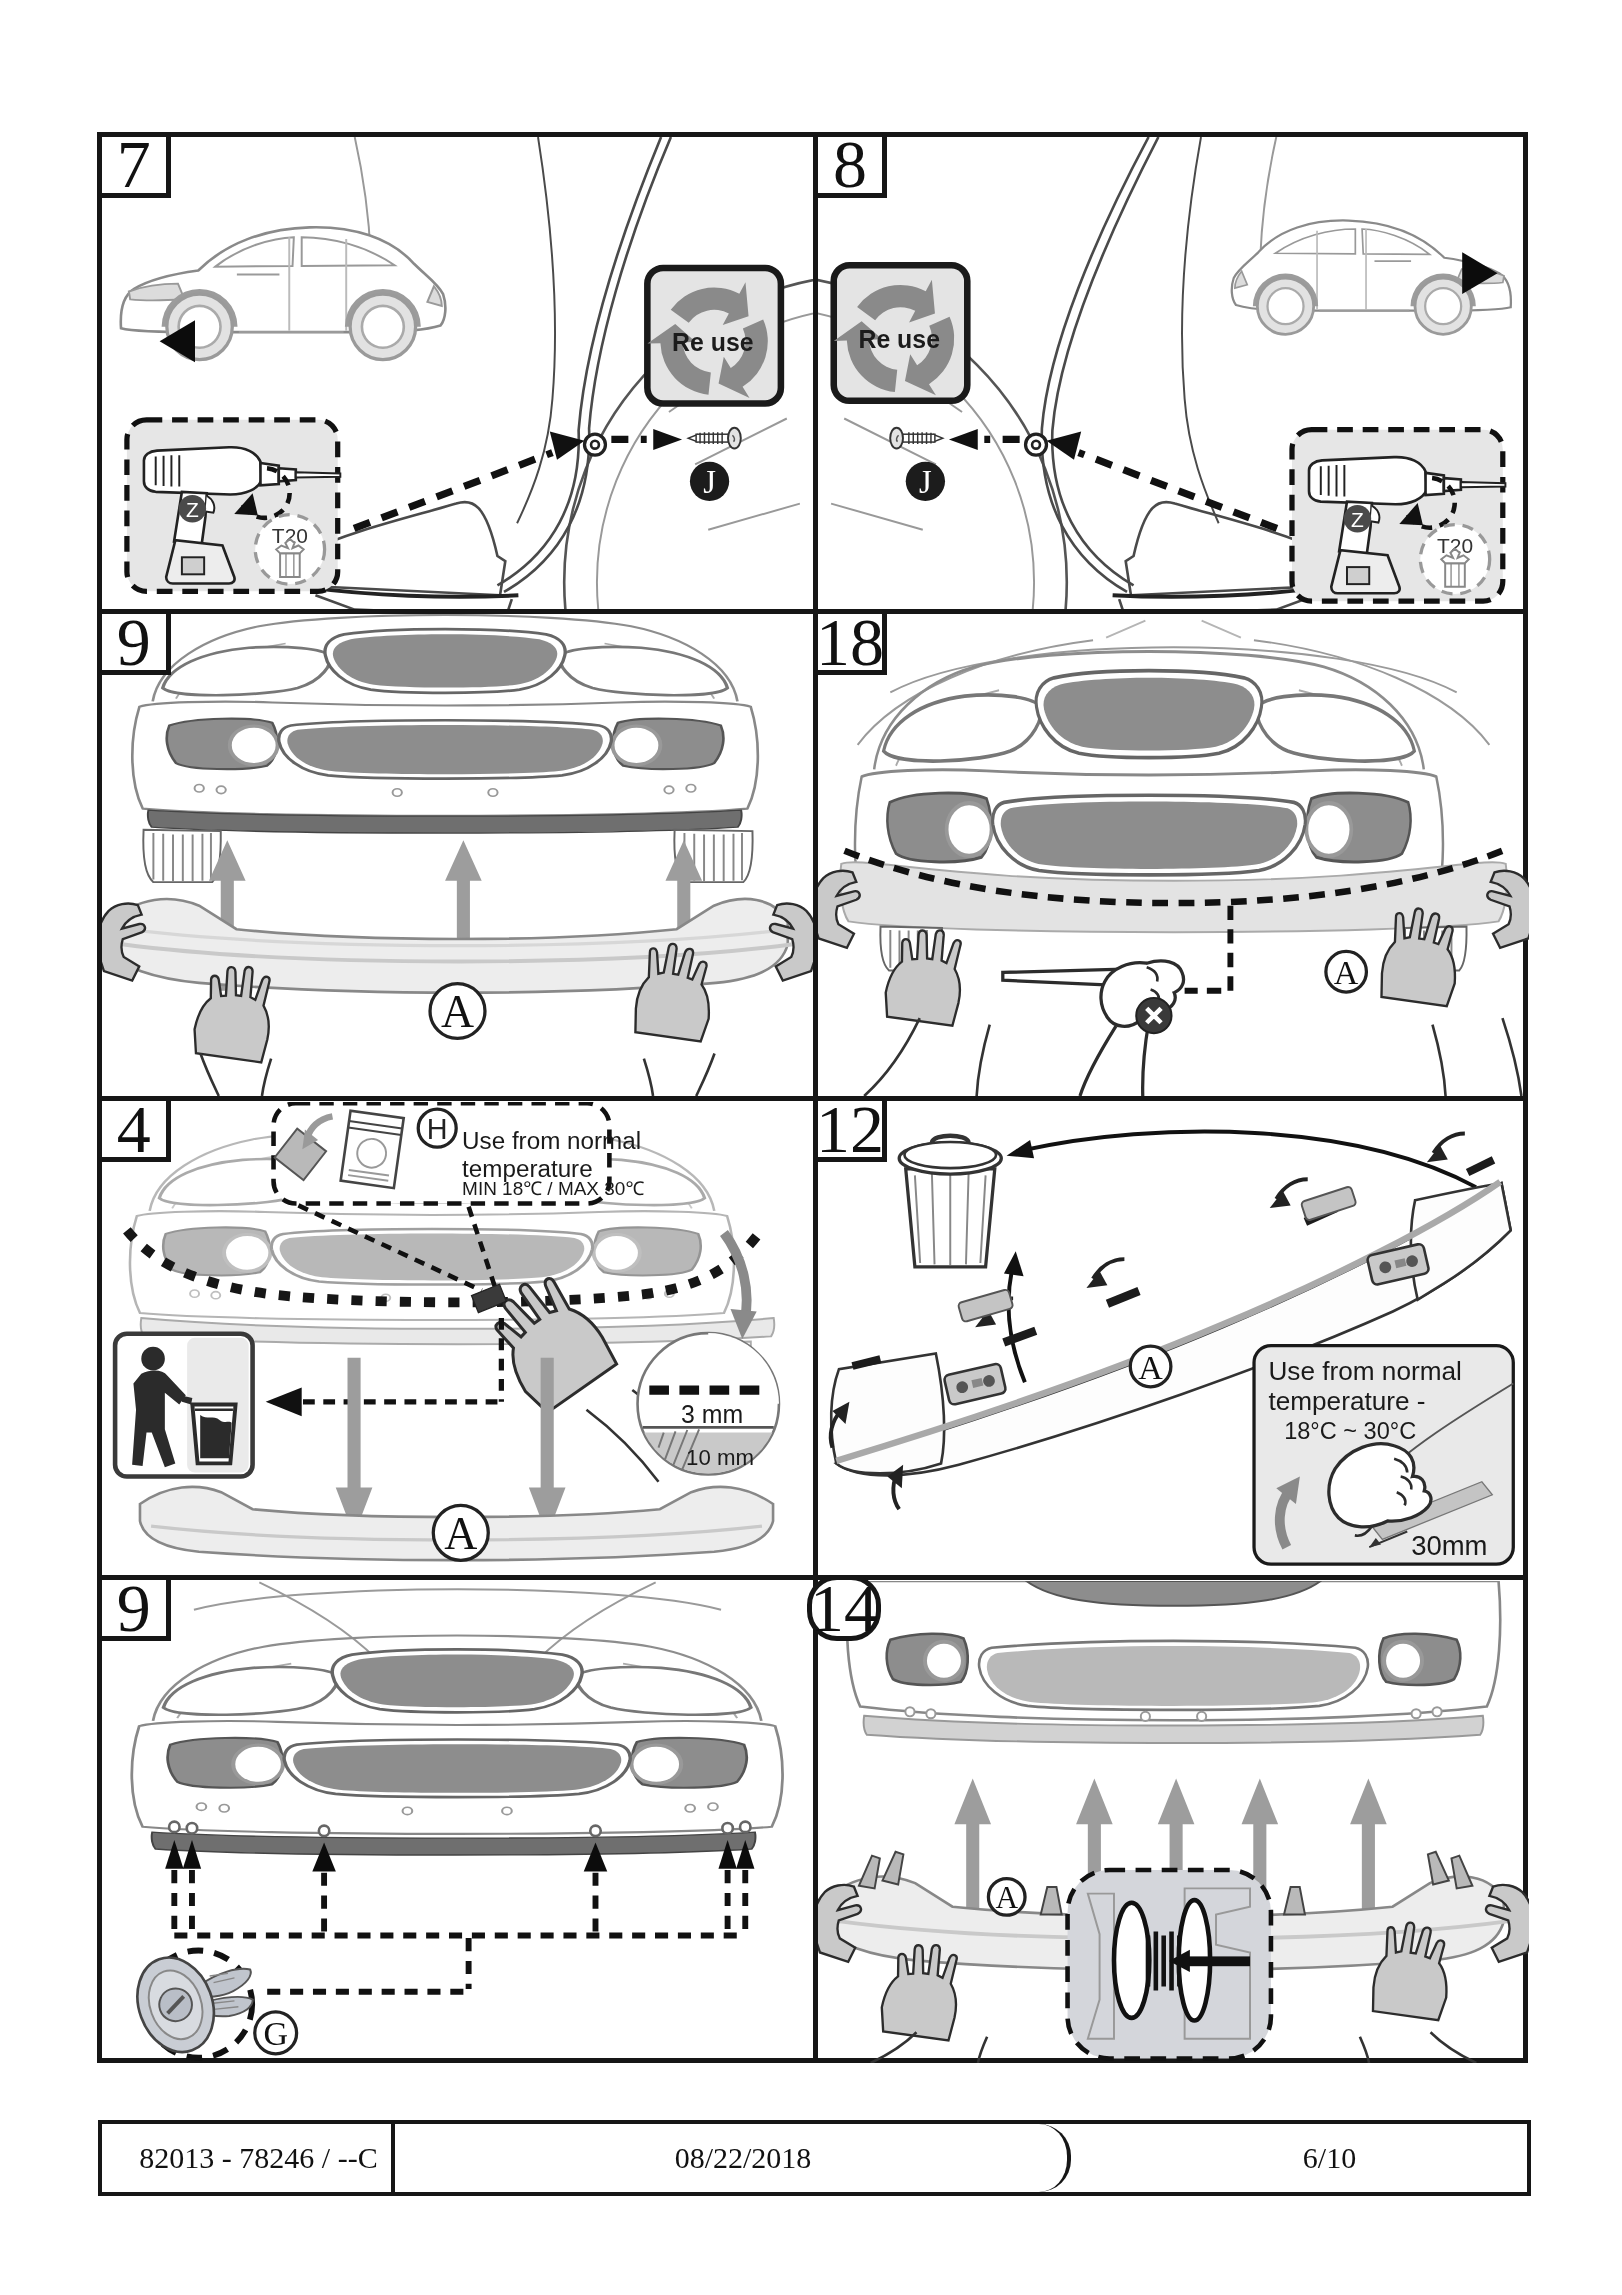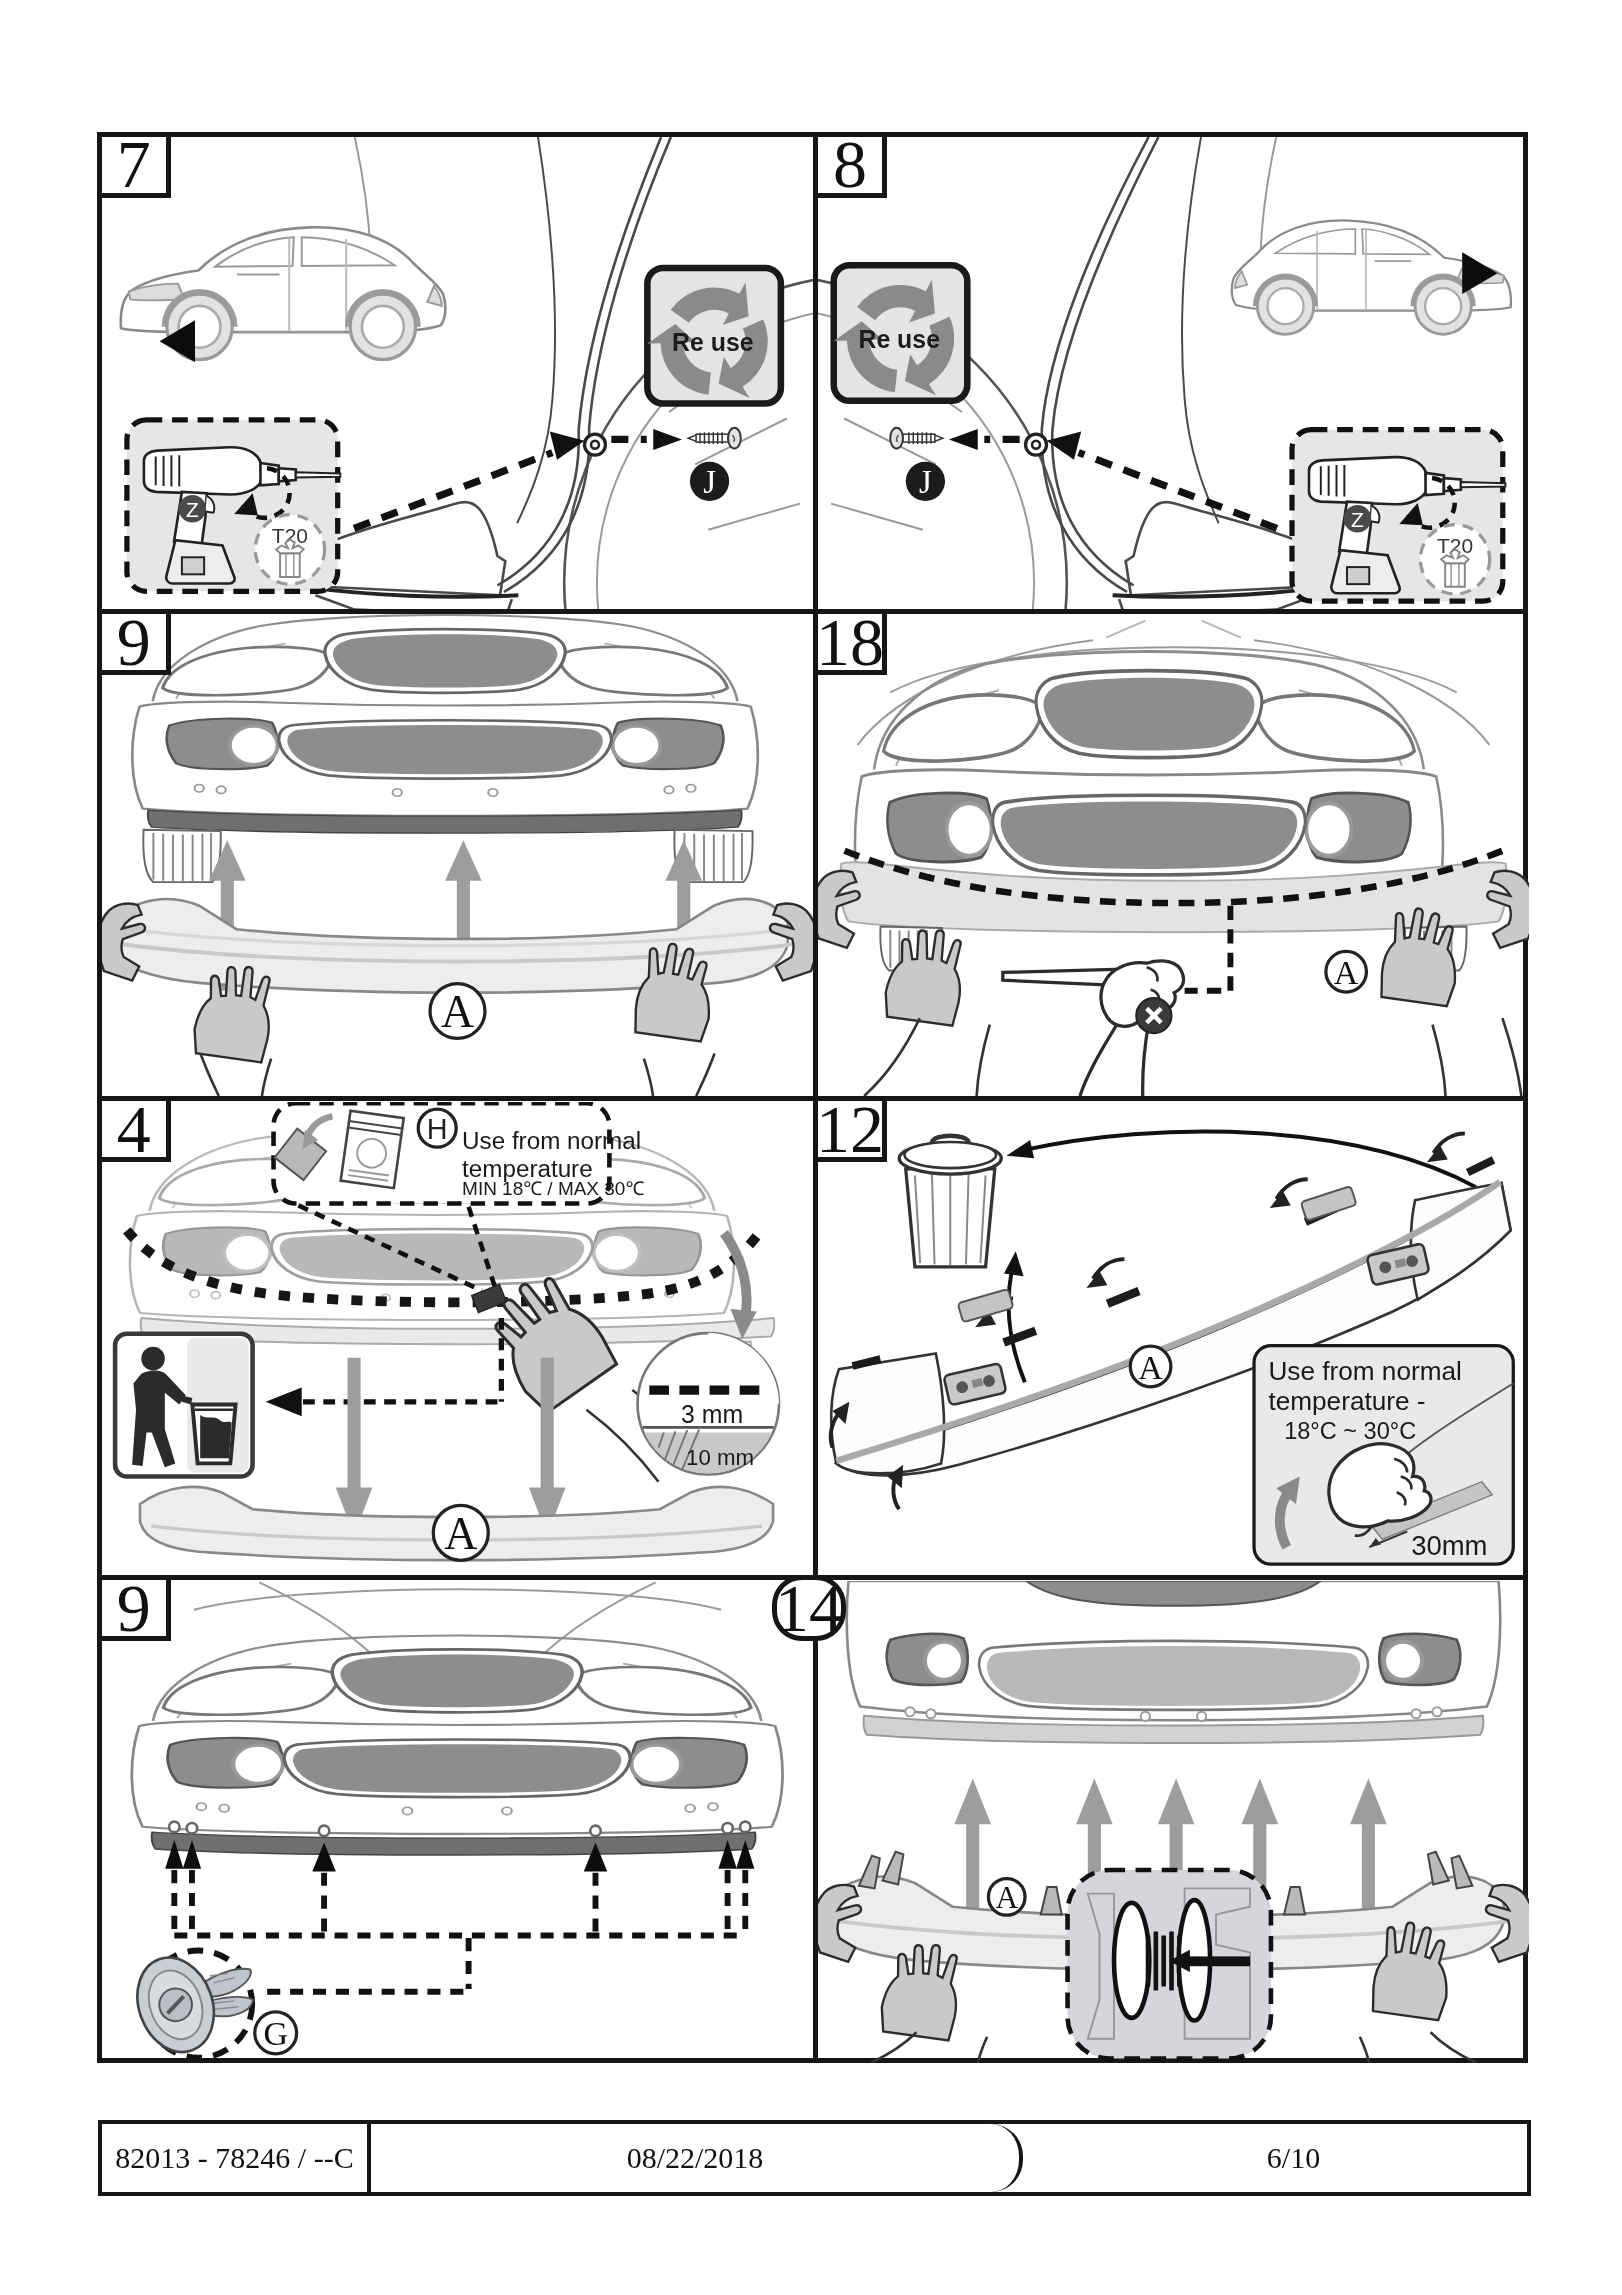--- a/index.html
+++ b/index.html
@@ -9,40 +9,40 @@
         border:5.2px solid #161616;}
   .vline{position:absolute;left:711px;top:0;width:5.2px;height:1921px;background:#161616;}
   .hline{position:absolute;left:0;width:1421px;height:5.2px;background:#161616;}
   .numbox{position:absolute;width:64px;height:56px;border:5.2px solid #161616;background:#fff;
           font-family:"Liberation Serif",serif;font-size:68px;color:#111;
           display:flex;align-items:center;justify-content:center;z-index:5;}
   .panel{position:absolute;}
   .footer{position:absolute;left:98px;top:2120px;width:1425px;height:68px;
           border:4.6px solid #161616;display:flex;
           font-family:"Liberation Serif",serif;font-size:30px;color:#111;}
-  .footer div{display:flex;align-items:center;justify-content:center;height:100%;}
+  .footer div{display:flex;align-items:center;justify-content:center;height:100%;margin-left:24px;}
   .fc1{width:265px;border-right:4.6px solid #161616;}
   .fc2{width:648px;border-right:4.6px solid #161616;border-radius:32px;}
   .fc3{flex:1;padding-left:37px;}
 </style>
 </head>
 <body>
   <div class="grid">
     <div class="vline"></div>
     <div class="hline" style="top:472px"></div>
     <div class="hline" style="top:959px"></div>
     <div class="hline" style="top:1438px"></div>
     <div class="numbox" style="left:-5.2px;top:-5.2px;">7</div>
     <div class="numbox" style="left:711px;top:-5.2px;">8</div>
     <div class="numbox" style="left:-5.2px;top:472px;">9</div>
     <div class="numbox" style="left:711px;top:472px;">18</div>
     <div class="numbox" style="left:-5.2px;top:959px;">4</div>
     <div class="numbox" style="left:711px;top:959px;">12</div>
     <div class="numbox" style="left:-5.2px;top:1438px;">9</div>
-    <div class="numbox" style="left:670px;top:1438px;border-radius:30px;">14</div>
+    <div class="numbox" style="left:705px;top:1438px;border-radius:30px;">14</div>
   </div>
 
   <svg width="0" height="0" style="position:absolute">
     <defs>
       <g id="carfront">
 
         <path d="M60,180 C70,110 140,60 220,40 C340,12 660,12 780,40 C860,60 930,110 940,180" fill="none" stroke="#8d8d8d" stroke-width="4"></path>
         <path d="M95,175 C120,120 190,85 260,72" fill="none" stroke="#aaa" stroke-width="3"></path>
         <path d="M905,175 C880,120 810,85 740,72" fill="none" stroke="#aaa" stroke-width="3"></path>
 

